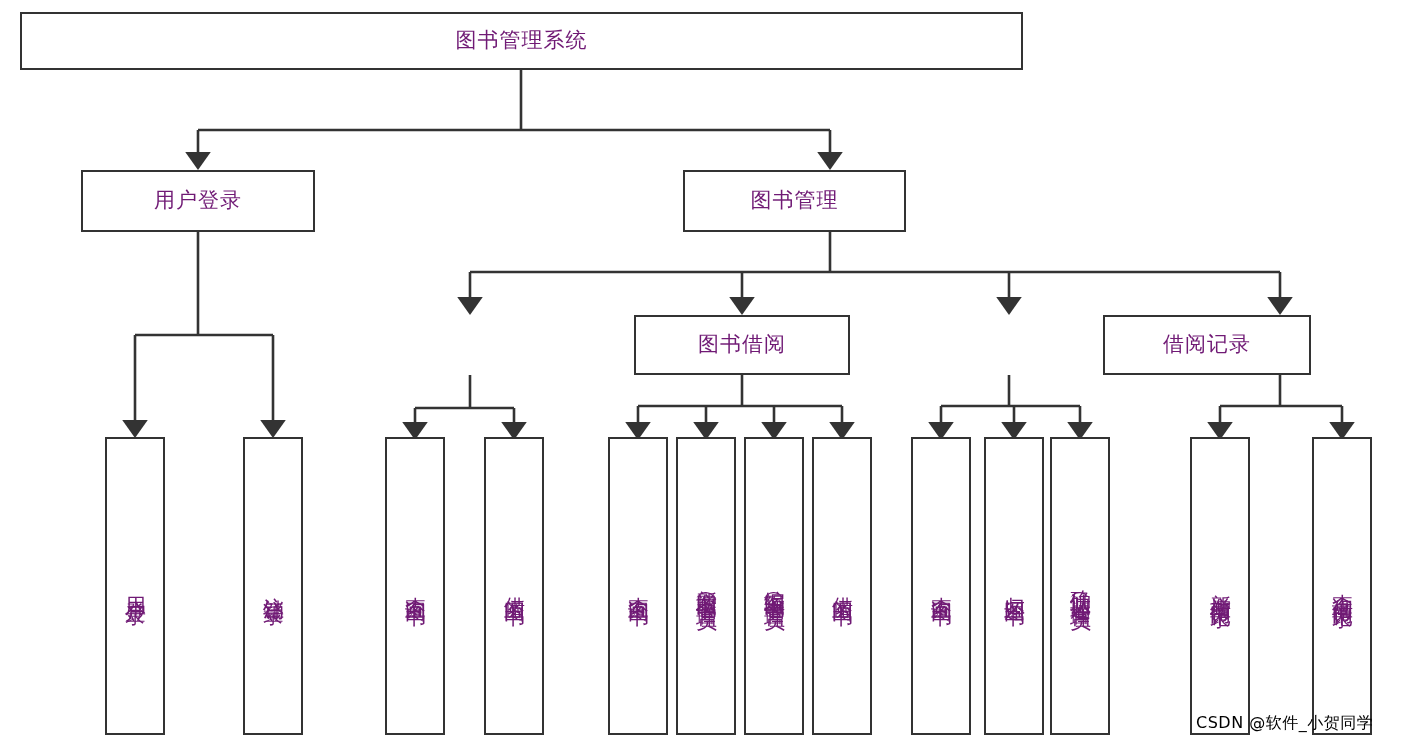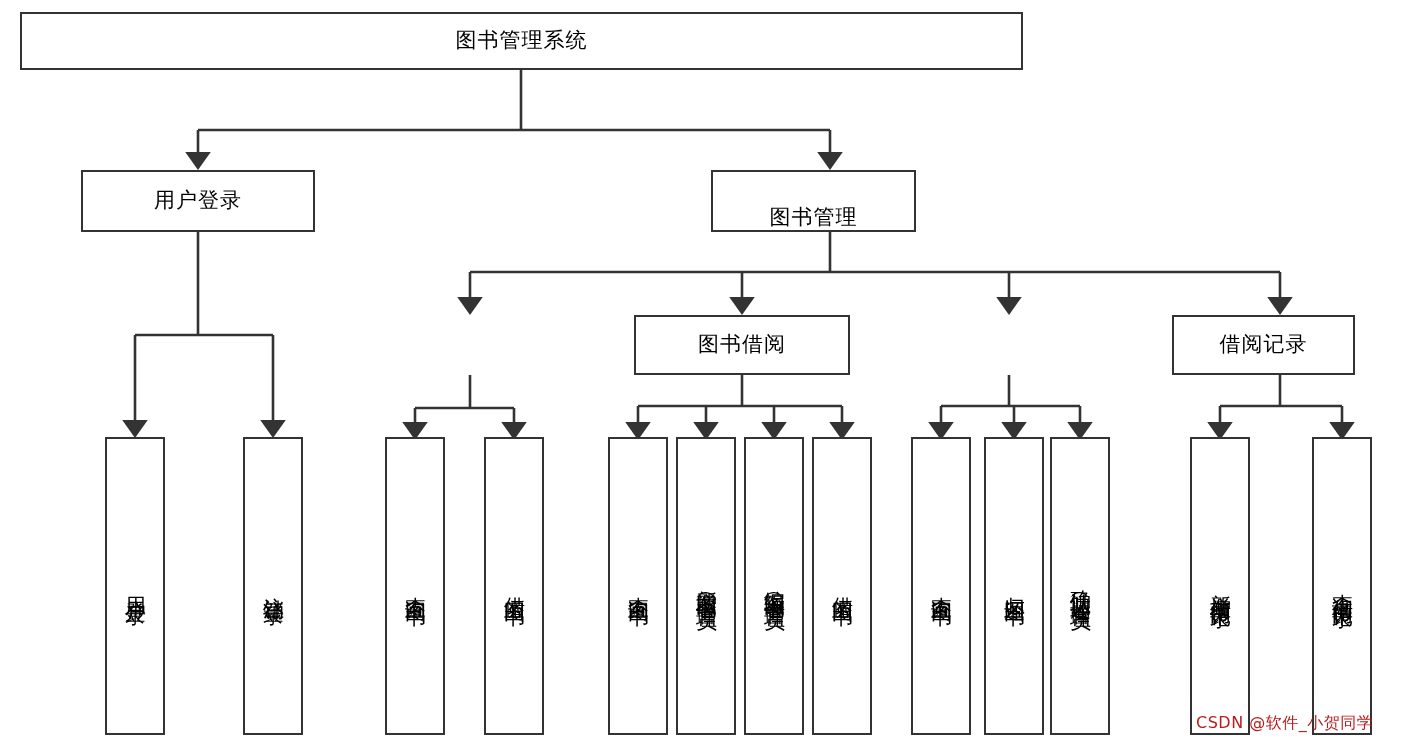--- a/index.html
+++ b/index.html
@@ -1,26 +1,26 @@
 <!DOCTYPE html>
 <html><head>
 <meta charset="utf-8">
 <style>
   html,body{margin:0;padding:0;background:#ffffff;}
   body{width:1405px;height:747px;overflow:hidden;font-family:"DejaVu Sans","Liberation Sans",sans-serif;}
   #stage{position:relative;width:1405px;height:747px;background:#fff;}
   svg#wires{position:absolute;left:0;top:0;width:1405px;height:747px;}
   .node{position:absolute;box-sizing:border-box;background:#ffffff;border:2px solid #333333;
         display:flex;align-items:center;justify-content:center;}
-  .node .lbl{color:#000000;line-height:1.12;text-align:center;white-space:pre;}
+  .node .lbl{color:#701a75;line-height:1.12;text-align:center;white-space:pre;}
   .node.horiz .lbl{font-size:21px;letter-spacing:1px;}
   .node.vert{align-items:center;}
   .node.vert .lbl{writing-mode:vertical-rl;text-orientation:upright;font-size:21px;
         letter-spacing:3px;line-height:1.0;}
-  #watermark{position:absolute;left:1196px;top:713px;font-size:16px;color:#b91c1c;
+  #watermark{position:absolute;left:1196px;top:713px;font-size:16px;color:#000000;
         white-space:nowrap;letter-spacing:.5px;pointer-events:none;}
 </style>
 </head>
 <body>
 
 <div id="stage">
 
   <svg id="wires" viewBox="0 0 1405 747" xmlns="http://www.w3.org/2000/svg">
     <defs>
       <marker id="arw" markerWidth="12" markerHeight="12" refX="3.2" refY="5" orient="auto" markerUnits="strokeWidth">
@@ -71,28 +71,28 @@
     </g>
   </svg>
 
   <div class="node horiz" style="left:20px;top:12px;width:1003px;height:58px;">
     <span class="lbl">图书管理系统</span>
   </div>
 
   <div class="node horiz" style="left:81px;top:170px;width:234px;height:62px;">
     <span class="lbl">用户登录</span>
   </div>
-  <div class="node horiz" style="left:711px;top:170px;width:205px;height:62px;align-items:flex-end;">
+  <div class="node horiz" style="left:683px;top:170px;width:223px;height:62px;">
     <span class="lbl">图书管理</span>
   </div>
 
   <div class="node horiz" style="left:634px;top:315px;width:216px;height:60px;">
     <span class="lbl">图书借阅</span>
   </div>
-  <div class="node horiz" style="left:1172px;top:315px;width:183px;height:60px;">
+  <div class="node horiz" style="left:1103px;top:315px;width:208px;height:60px;">
     <span class="lbl">借阅记录</span>
   </div>
 
   <div class="node vert" style="left:105px;top:437px;width:60px;height:298px;">
     <span class="lbl">用户登录</span>
   </div>
   <div class="node vert" style="left:243px;top:437px;width:60px;height:298px;">
     <span class="lbl">注销登录</span>
   </div>
   <div class="node vert" style="left:385px;top:437px;width:60px;height:298px;">

